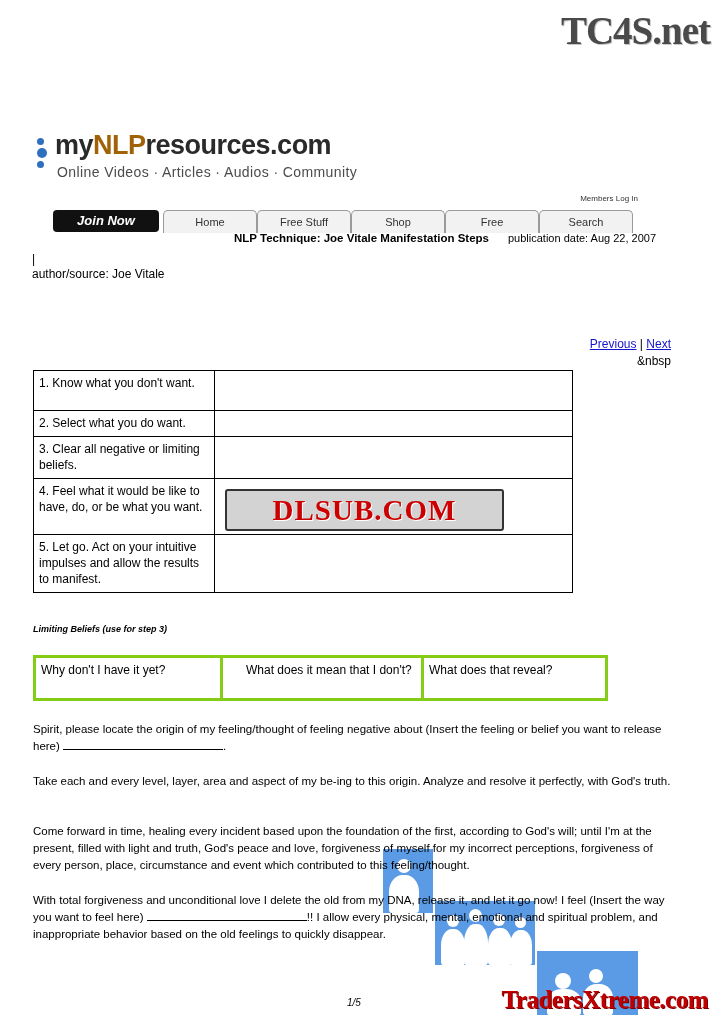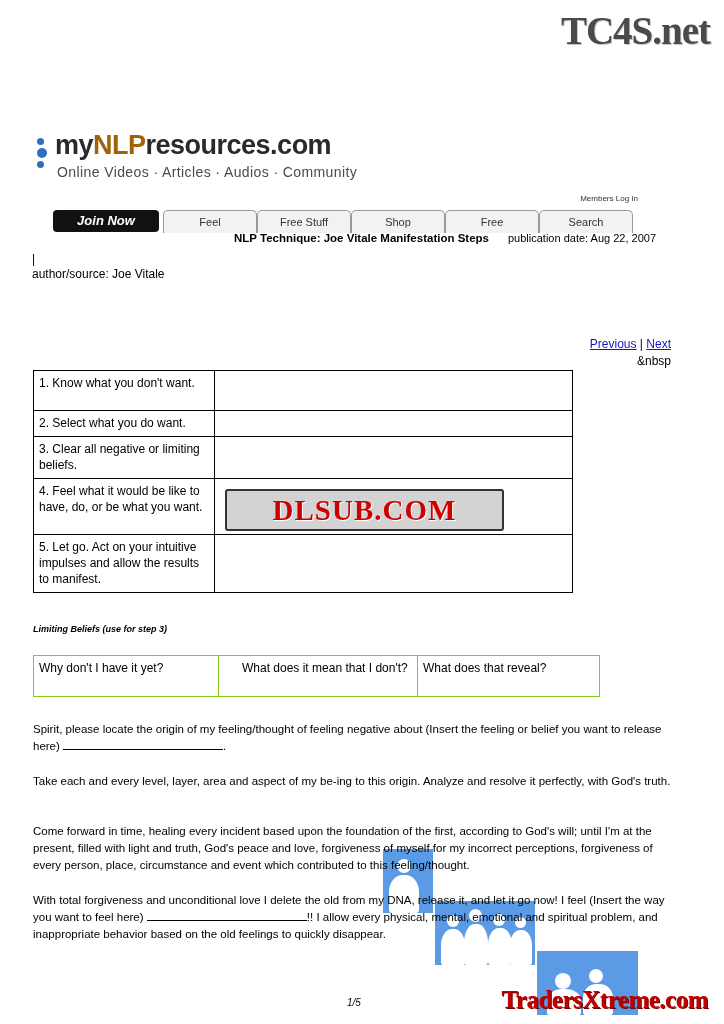--- a/index.html
+++ b/index.html
@@ -257,21 +257,21 @@
   }
   .lb-table {
     position: absolute;
     left: 33px;
     top: 655px;
     width: 519px;
     border-collapse: collapse;
     table-layout: fixed;
   }
   .lb-table td {
-    border: 1px solid #84cc16;
+    border: 3px solid #84cc16;
     font-size: 12px;
     padding: 4px 5px;
     vertical-align: top;
     line-height: 16px;
     height: 32px;
   }
   .lb-table td.c0 { width: 174px; }
   .lb-table td.c1 { width: 170px; padding-left: 23px; }
   .lb-table td.c2 { width: 171px; }
 
@@ -351,21 +351,21 @@
       <div class="silhouette" style="left:18px;top:22px;width:16px;height:16px;border-radius:50%;"></div>
       <div class="silhouette" style="left:10px;top:38px;width:34px;height:26px;"></div>
       <div class="silhouette" style="left:52px;top:18px;width:14px;height:14px;border-radius:50%;"></div>
       <div class="silhouette" style="left:46px;top:33px;width:30px;height:31px;"></div>
     </div>
     <div class="members-log">Members Log In</div>
   </div>
 
   <div class="navbar">
     <div class="join-now">Join Now</div>
-    <div class="nav-tab t0">Feel</div>
+    <div class="nav-tab t0">Home</div>
     <div class="nav-tab t1">Free Stuff</div>
     <div class="nav-tab t2">Shop</div>
     <div class="nav-tab t3">Free</div>
     <div class="nav-tab t4">Search</div>
   </div>
 </div>
 
 <div class="headline">NLP Technique: Joe Vitale Manifestation Steps</div>
 <div class="pubdate">publication date: Aug 22, 2007</div>
 <div class="pipe-line">|</div>

